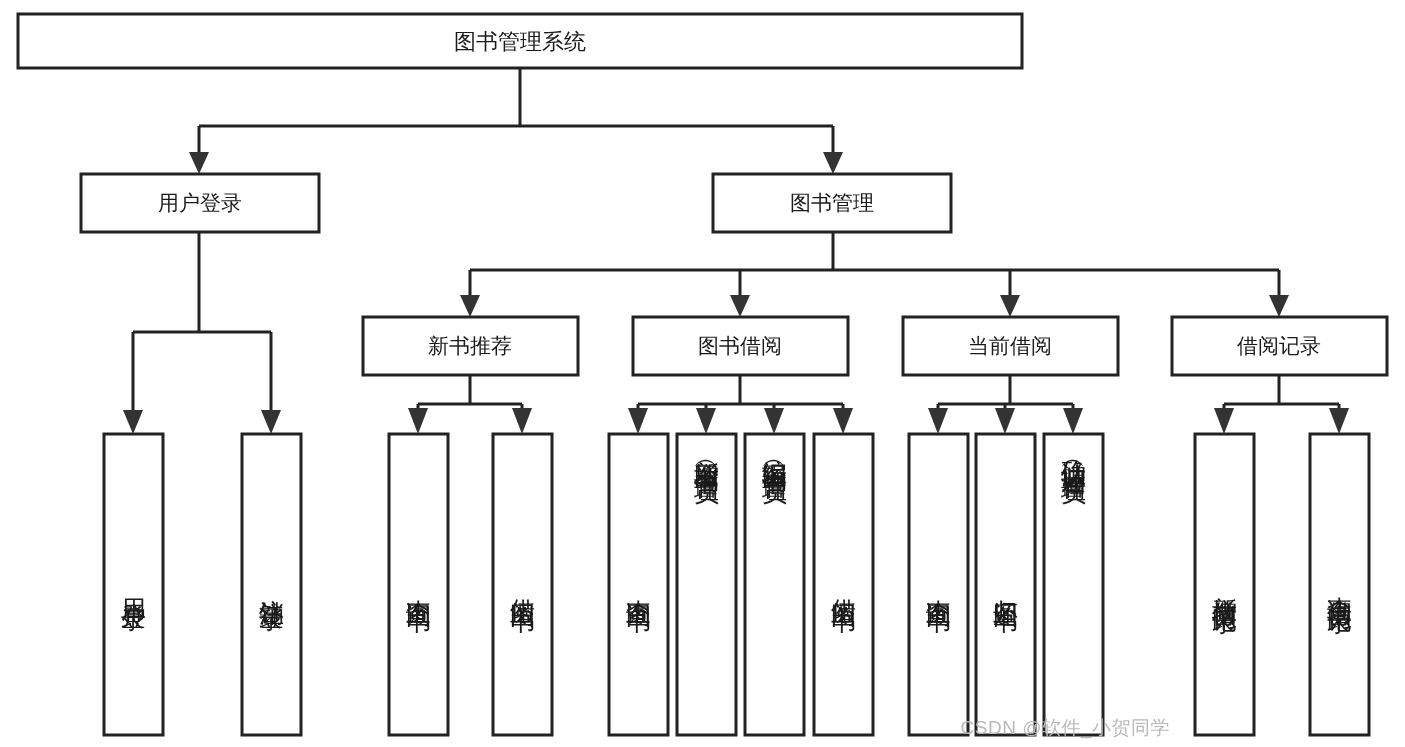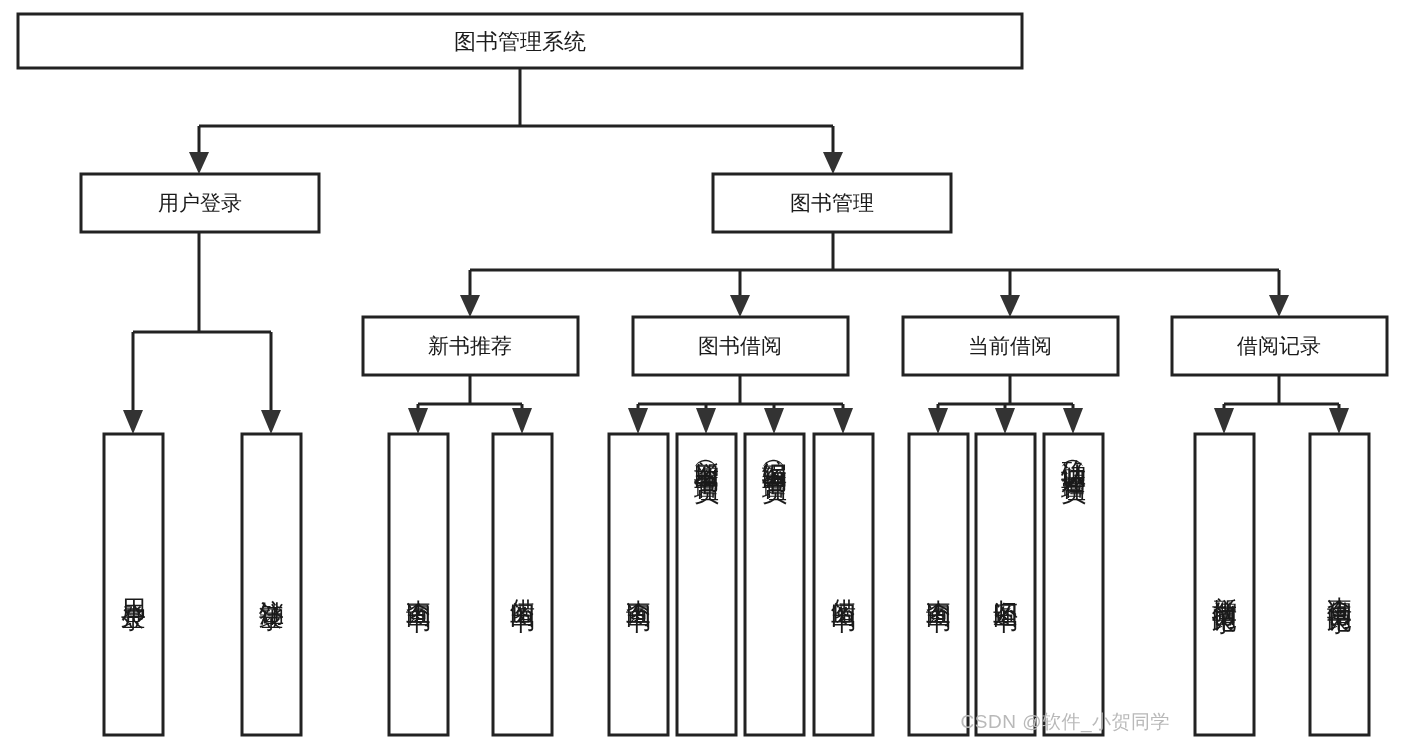--- a/index.html
+++ b/index.html
@@ -66,21 +66,21 @@
     font-size: 25px;
     line-height: 1.08;
     letter-spacing: 3px;
     color: #1a1a1a;
     white-space: nowrap;
     text-align: center;
   }
   .watermark {
     position: absolute;
     right: 14px;
-    bottom: 12px;
+    bottom: 6px;
     font-family: "Liberation Sans", "DejaVu Sans", sans-serif;
     font-size: 19px;
     color: #b9b9b9;
     letter-spacing: 0.5px;
     white-space: nowrap;
   }
 </style>
 </head>
 <body>
 

